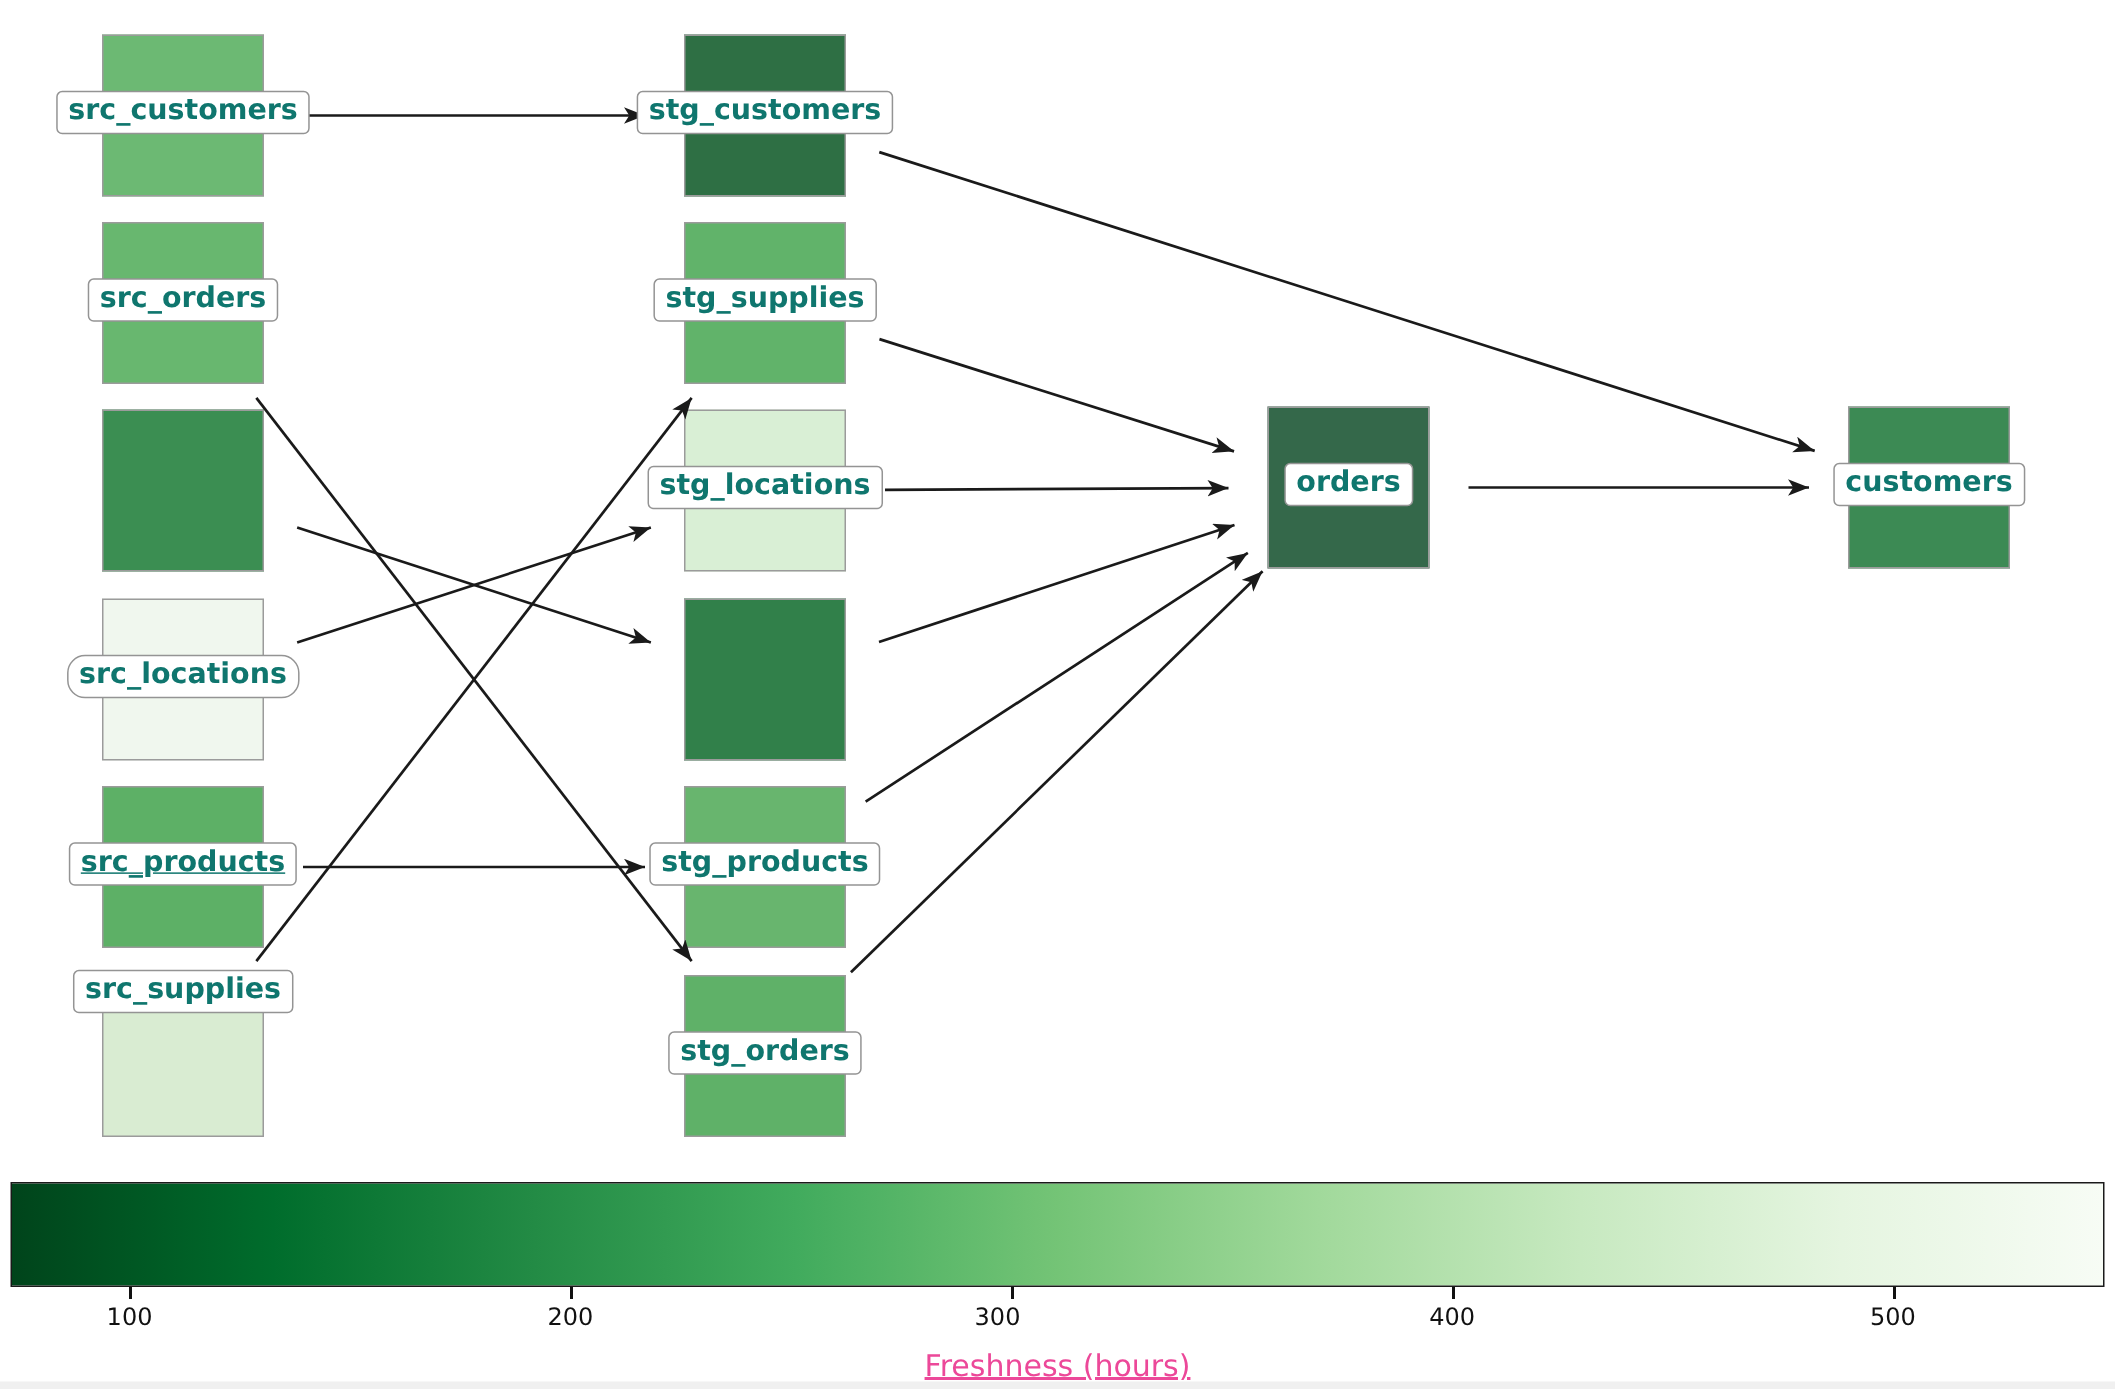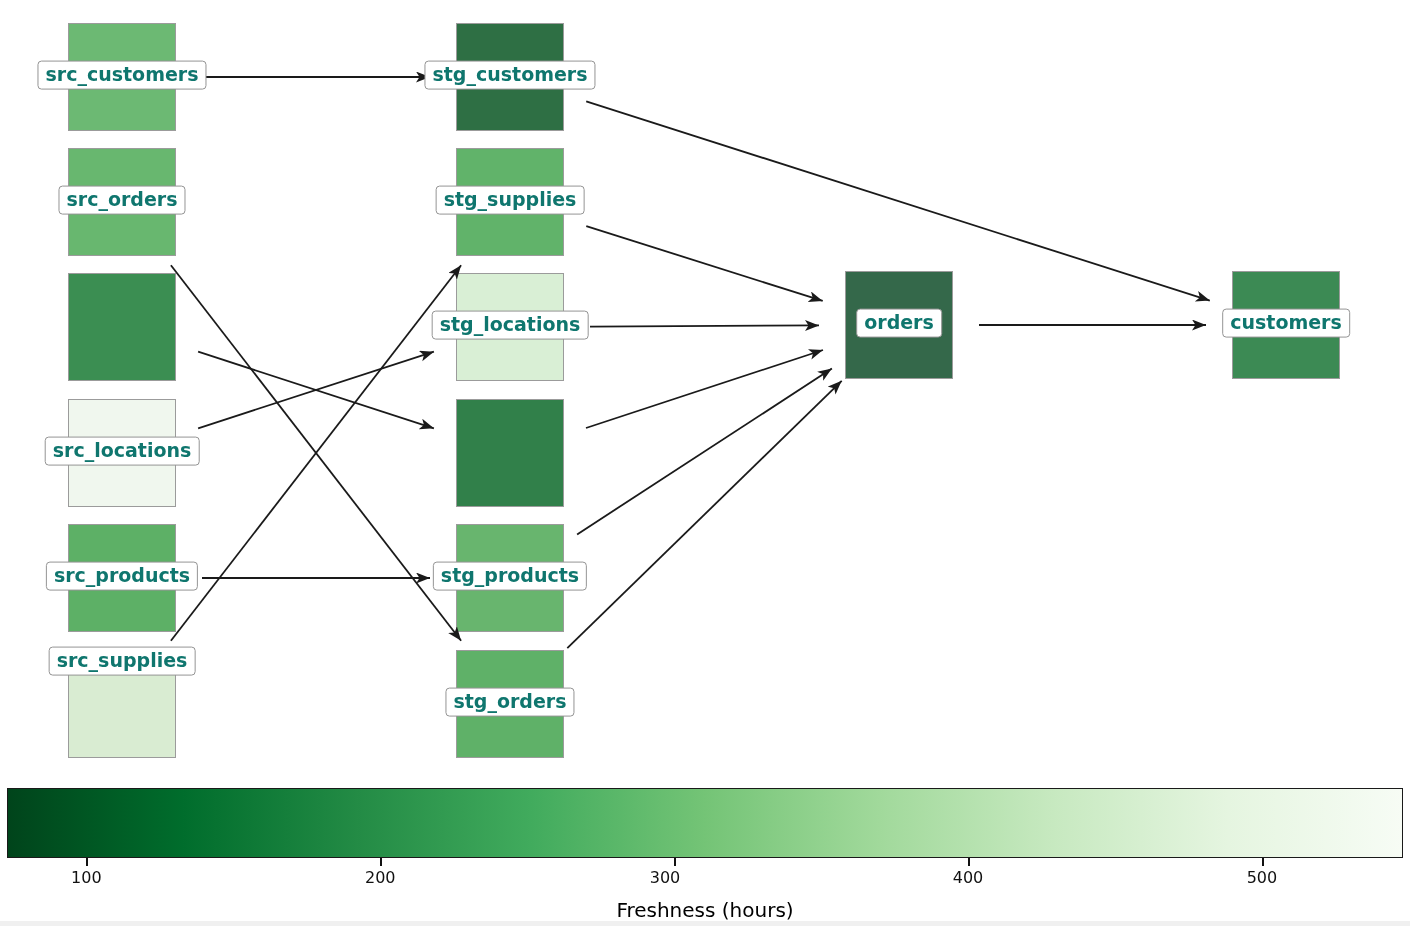--- a/index.html
+++ b/index.html
@@ -26,21 +26,21 @@
     position:absolute;left:7px;top:788px;width:1396px;height:70px;
     box-sizing:border-box;border:1.2px solid #1a1a1a;
   }
   .cbar-tick{position:absolute;top:858px;width:1.6px;height:8px;background:#111;}
   .cbar-tick-label{
     position:absolute;top:868px;transform:translateX(-50%);
     font-size:16px;color:#111;
   }
   .cbar-axis-label{
     position:absolute;top:898px;left:705px;transform:translateX(-50%);
-    font-size:20px;color:#000000;
+    font-size:20px;color:#ec4899;text-decoration:underline;
   }
   .bottom-strip{position:absolute;left:0;top:921px;width:100%;height:5px;background:#f0f0f0;}
 </style>
 </head>
 <body>
 
 <div class="stage">
 
   <svg class="edge-layer" width="1410" height="926">
     <defs>
@@ -77,22 +77,22 @@
       <div class="node" style="left: 456px; top: 273px; background: rgb(217, 239, 213);"></div>
       <div class="node" style="left: 456px; top: 399px; background: rgb(49, 128, 74);"></div>
       <div class="node" style="left: 456px; top: 524px; background: rgb(104, 181, 110);"></div>
       <div class="node" style="left: 456px; top: 650px; background: rgb(95, 177, 104);"></div>
       <div class="node" style="left: 845px; top: 271px; background: rgb(52, 104, 74);"></div>
       <div class="node" style="left: 1232px; top: 271px; background: rgb(60, 138, 84);"></div>
     </div>
   <div class="label-layer" id="labels">
       <div class="node-label" style="left: 122px; top: 75px;">src_customers</div>
       <div class="node-label" style="left: 122px; top: 200px;">src_orders</div>
-      <div class="node-label" style="left: 122px; top: 451px;">src_locations</div>
-      <div class="node-label" style="left: 122px; top: 576px;">src_products</div>
+      <div class="node-label" style="left: 122px; top: 451px; border-radius: 12px;">src_locations</div>
+      <div class="node-label" style="left: 122px; top: 576px; text-decoration: underline;">src_products</div>
       <div class="node-label" style="left: 122px; top: 661px; text-align: right;">src_supplies</div>
       <div class="node-label" style="left: 510px; top: 75px;">stg_customers</div>
       <div class="node-label" style="left: 510px; top: 200px;">stg_supplies</div>
       <div class="node-label" style="left: 510px; top: 325px;">stg_locations</div>
       <div class="node-label" style="left: 510px; top: 576px;">stg_products</div>
       <div class="node-label" style="left: 510px; top: 702px;">stg_orders</div>
       <div class="node-label" style="left: 899px; top: 323px;">orders</div>
       <div class="node-label" style="left: 1286px; top: 323px; text-align: right;">customers</div>
     </div>
 

